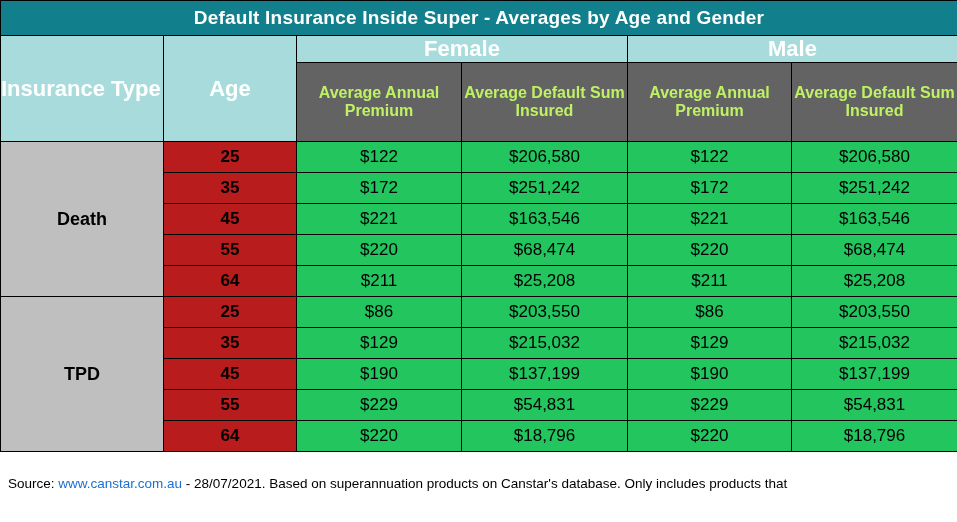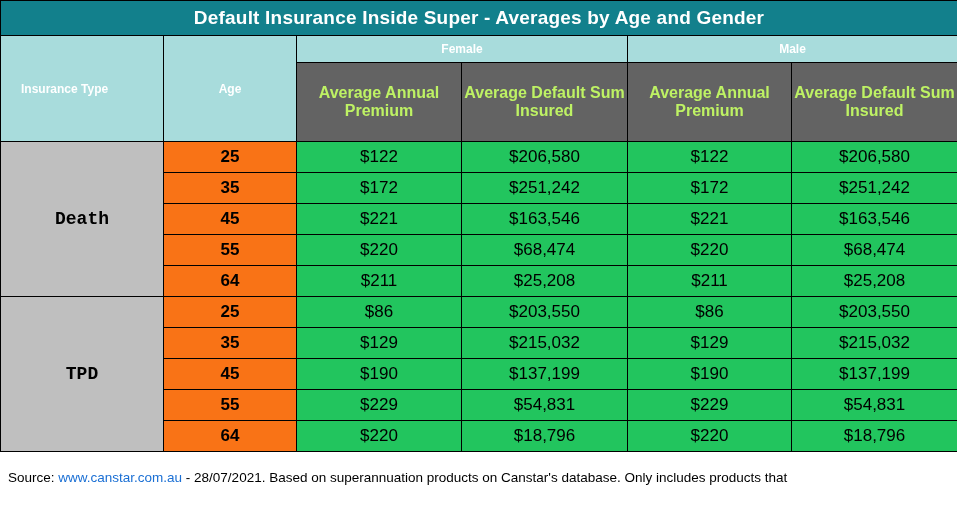--- a/index.html
+++ b/index.html
@@ -36,74 +36,73 @@
     color: #ffffff;
     font-size: 19px;
     font-weight: bold;
     text-align: center;
     height: 34px;
     letter-spacing: 0.2px;
   }
   .hdr-teal {
     background: #a8dcdc;
     color: #ffffff;
-    font-size: 12px;
+    font-size: 22px;
     font-weight: bold;
     text-align: center;
     vertical-align: middle;
   }
   .hdr-teal.left-pad {
     text-align: left;
-    padding-left: 20px;
+    padding-left: 0;
   }
   .hdr-gray {
     background: #636363;
     color: #bef264;
     font-size: 16px;
     font-weight: bold;
     text-align: center;
     vertical-align: middle;
     line-height: 1.12;
     padding: 4px 2px;
   }
   .grp-cell {
     background: #bfbfbf;
     color: #000000;
     font-size: 18px;
     font-weight: bold;
     text-align: center;
     vertical-align: middle;
-    font-family: Liberation Mono, monospace;
   }
   td.age {
     text-align: center;
     font-size: 17px;
     font-weight: bold;
     height: 30px;
-    background: #f97316;
+    background: #b91c1c;
   }
   td.val {
     text-align: center;
     font-size: 17px;
     height: 30px;
     background: #22c55e;
   }
   .source {
     padding: 10px 8px 4px 8px;
     font-size: 13.5px;
     line-height: 1.35;
     text-align: center;
   }
   .src-link {
     color: #1a6fd4;
     text-decoration: none;
   }
   .src-wrap {
     width: 941px;
-    margin: 7px auto;
+    margin: 13px auto;
   }
   .src-line1 { text-align: left; }
   .src-line2 { text-align: center; }
 </style>
 </head>
 <body>
 
 <div class="sheet">
 
   <table class="tbl">

